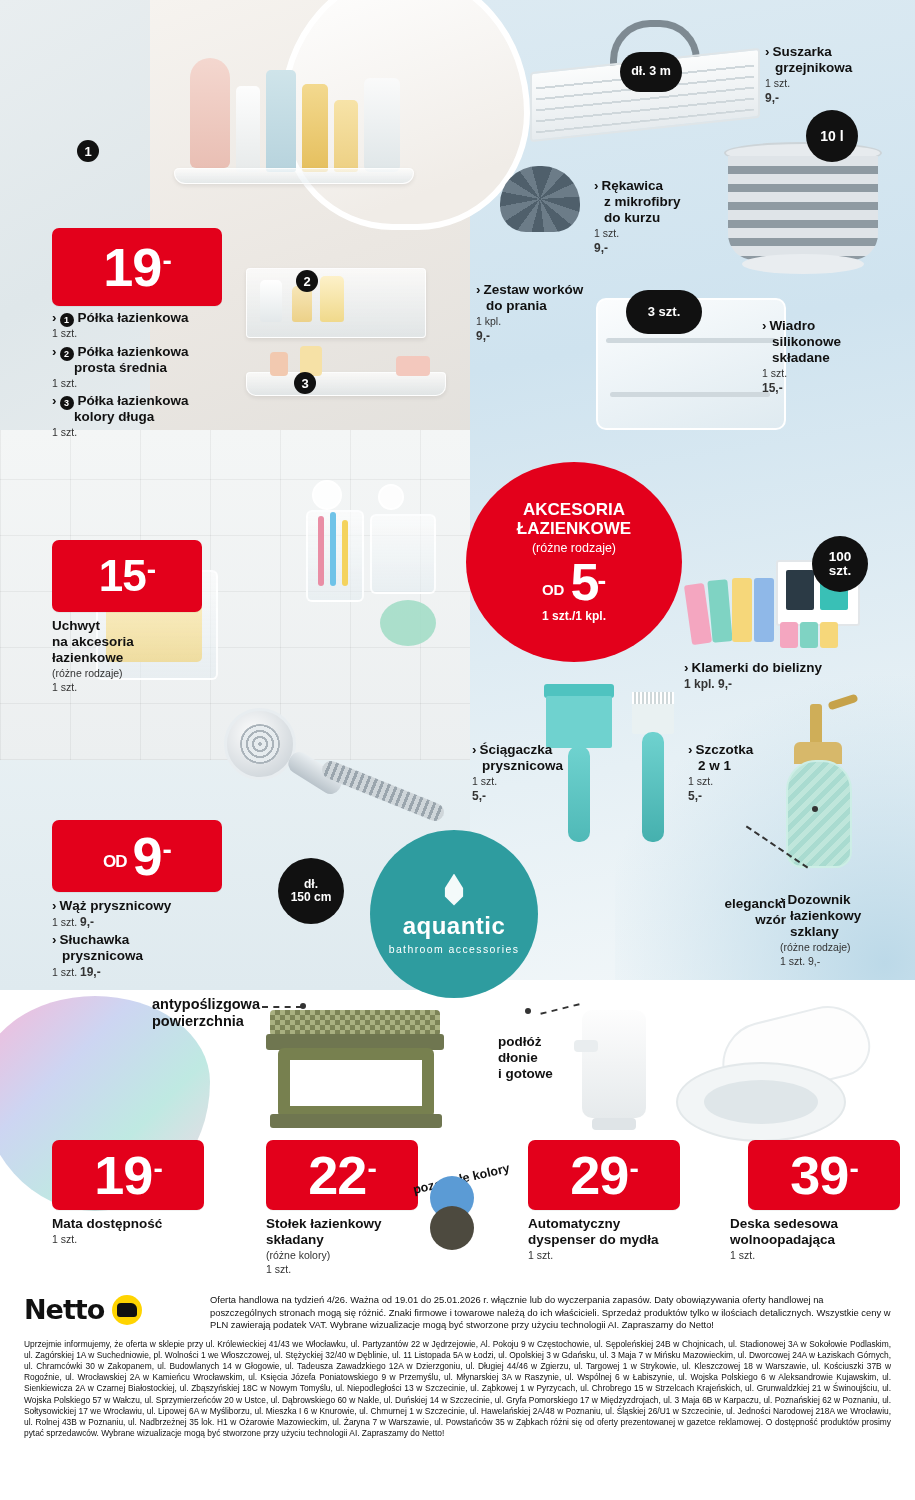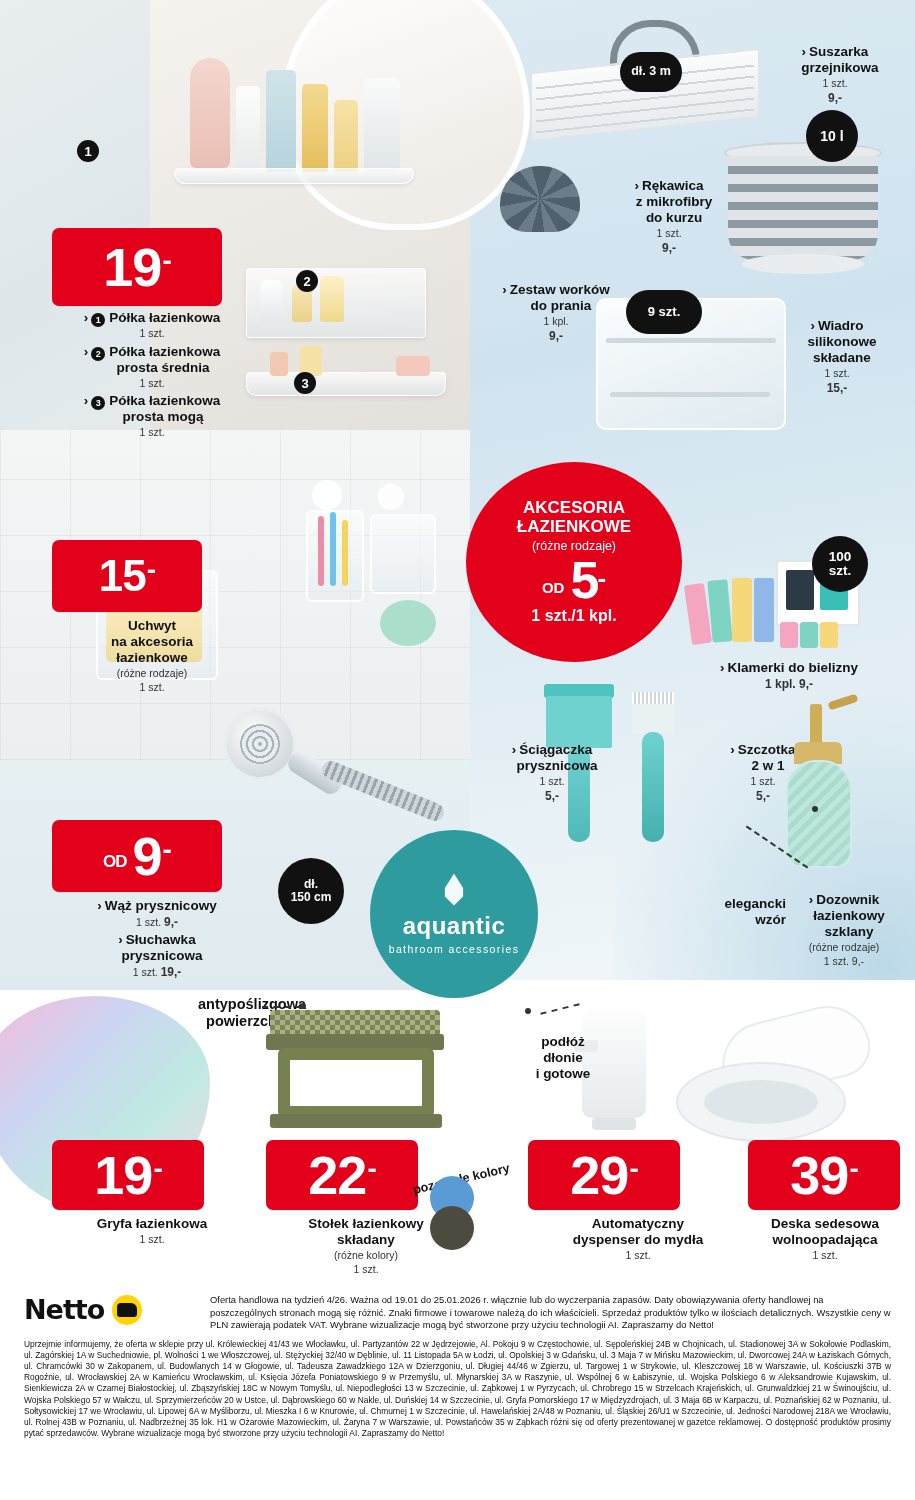--- a/index.html
+++ b/index.html
@@ -29,21 +29,21 @@
   .bg-right:after {
     content:""; position:absolute; right:0; bottom:0; width: 300px; height: 330px;
     background: radial-gradient(circle at 90% 95%, #bcd9e8 0%, rgba(188,217,232,0) 70%);
   }
   .bg-lowerleft {
     position:absolute; left:0; top:700px; width: 470px; height: 290px;
     background: linear-gradient(180deg,#e9f1f4 0%, #dfeaef 100%);
   }
 
   
-  .arrow-item { position: absolute; text-align: center; }
+  .arrow-item { position: absolute; }
   .arrow-item .ttl {
     font-size: 13.5px; font-weight: bold; color: #111; line-height: 1.18;
   }
   .arrow-item .ttl .chev { color:#111; font-weight:bold; margin-right:3px; }
   .arrow-item .sub { font-size: 10.5px; color: #333; line-height: 1.3; margin-top:1px; }
   .arrow-item .sub b { font-size: 12px; }
 
   
   .tag {
     position: absolute;
@@ -148,21 +148,21 @@
     border-radius:50%;
     display:flex; flex-direction:column; align-items:center; justify-content:center;
     text-align:center;
   }
   .burst .b1 { font-size:17px; font-weight:bold; line-height:1.1; }
   .burst .b2 { font-size:12.5px; margin-top:2px; }
   .burst .b3 { display:flex; align-items:flex-end; margin-top:4px; }
   .burst .b3 .od2 { font-size:15px; font-weight:bold; margin-right:6px; margin-bottom:8px;}
   .burst .b3 .num2 { font-size:52px; font-weight:bold; line-height:.9; letter-spacing:-2px;}
   .burst .b3 .cur2 { font-size:26px; font-weight:bold; position:relative; top:-10px;}
-  .burst .b4 { font-size:16px; font-weight:bold; margin-top:3px; }
+  .burst .b4 { font-size:12px; font-weight:bold; margin-top:3px; }
 
   
   .dashed {
     position:absolute; border-bottom: 2px dashed #333; height:0;
   }
   .dot {
     position:absolute; width:6px; height:6px; border-radius:50%; background:#333;
   }
 
   
@@ -236,21 +236,21 @@
   </div>
 
   <div class="arrow-item" style="left:52px;top:344px;width:200px;">
     <div class="ttl"><span class="chev">›</span><span class="inline-circle">2</span><span>Półka łazienkowa</span></div>
     <div class="ttl" style="margin-left:22px;">prosta średnia</div>
     <div class="sub">1 szt.</div>
   </div>
 
   <div class="arrow-item" style="left:52px;top:393px;width:200px;">
     <div class="ttl"><span class="chev">›</span><span class="inline-circle">3</span><span>Półka łazienkowa</span></div>
-    <div class="ttl" style="margin-left:22px;">prosta mogą</div>
+    <div class="ttl" style="margin-left:22px;">kolory długa</div>
     <div class="sub">1 szt.</div>
   </div>
 
   <div class="art" style="left:300px;top:480px;width:140px;height:190px;">
     <div style="position:absolute;left:12px;top:0;width:30px;height:30px;border-radius:50%;background:rgba(255,255,255,.85);border:2px solid #fff;"></div>
     <div style="position:absolute;left:78px;top:4px;width:26px;height:26px;border-radius:50%;background:rgba(255,255,255,.8);border:2px solid #fff;"></div>
     <div class="holder-box" style="left:6px;top:30px;width:58px;height:92px;"></div>
     <div style="position:absolute;left:18px;top:36px;width:6px;height:70px;background:#e98ea5;border-radius:3px;"></div>
     <div style="position:absolute;left:30px;top:32px;width:6px;height:74px;background:#6fc3e8;border-radius:3px;"></div>
     <div style="position:absolute;left:42px;top:40px;width:6px;height:66px;background:#f4d35e;border-radius:3px;"></div>
@@ -336,21 +336,21 @@
     <div class="ttl" style="margin-left:10px;">do kurzu</div>
     <div class="sub">1 szt.</div>
     <div class="sub"><b>9,-</b></div>
   </div>
 
   <div class="art" style="left:596px;top:292px;width:200px;height:150px;">
     <div style="position:absolute;left:0;top:6px;width:190px;height:132px;border-radius:10px;background:linear-gradient(160deg,rgba(255,255,255,.92),rgba(225,235,240,.8));border:2px solid #fff;"></div>
     <div style="position:absolute;left:10px;top:46px;width:170px;height:5px;background:#cfd8dd;border-radius:3px;"></div>
     <div style="position:absolute;left:14px;top:100px;width:160px;height:5px;background:#cfd8dd;border-radius:3px;"></div>
   </div>
-  <div class="badge" style="left:626px;top:290px;width:76px;height:44px;border-radius:22px;font-size:13px;">9 szt.</div>
+  <div class="badge" style="left:626px;top:290px;width:76px;height:44px;border-radius:22px;font-size:13px;">3 szt.</div>
 
   <div class="arrow-item" style="left:476px;top:282px;width:160px;">
     <div class="ttl"><span class="chev">›</span><span>Zestaw worków</span></div>
     <div class="ttl" style="margin-left:10px;">do prania</div>
     <div class="sub">1 kpl.</div>
     <div class="sub"><b>9,-</b></div>
   </div>
 
   <div class="arrow-item" style="left:762px;top:318px;width:150px;">
     <div class="ttl"><span class="chev">›</span><span>Wiadro</span></div>
@@ -452,21 +452,21 @@
     <div class="ttl" style="font-size:14.5px;">powierzchnia</div>
   </div>
   <div class="dashed" style="left:262px;top:1006px;width:40px;"></div>
   <div class="dot" style="left:300px;top:1003px;"></div>
 
   <div class="tag" style="left:52px;top:1140px;width:152px;height:70px;">
     <span class="num">19</span>
       <span class="cur">-</span>
   </div>
   <div class="arrow-item" style="left:52px;top:1216px;width:200px;">
-    <div class="ttl">Gryfa łazienkowa</div>
+    <div class="ttl">Mata dostępność</div>
     <div class="sub">1 szt.</div>
   </div>
 
   <div class="art" style="left:262px;top:1010px;width:190px;height:130px;">
     <div style="position:absolute;left:8px;top:0;width:170px;height:26px;background:repeating-conic-gradient(#7d8457 0 25%, #a9b081 0 50%) 0 0/10px 10px;border-radius:4px;"></div>
     <div style="position:absolute;left:4px;top:24px;width:178px;height:16px;background:#6f7650;border-radius:3px;"></div>
     <div style="position:absolute;left:16px;top:38px;width:156px;height:70px;border:12px solid #77804f;border-radius:6px;background:transparent;"></div>
     <div style="position:absolute;left:8px;top:104px;width:172px;height:14px;background:#6f7650;border-radius:3px;"></div>
   </div>
   <div class="tag" style="left:266px;top:1140px;width:152px;height:70px;">

